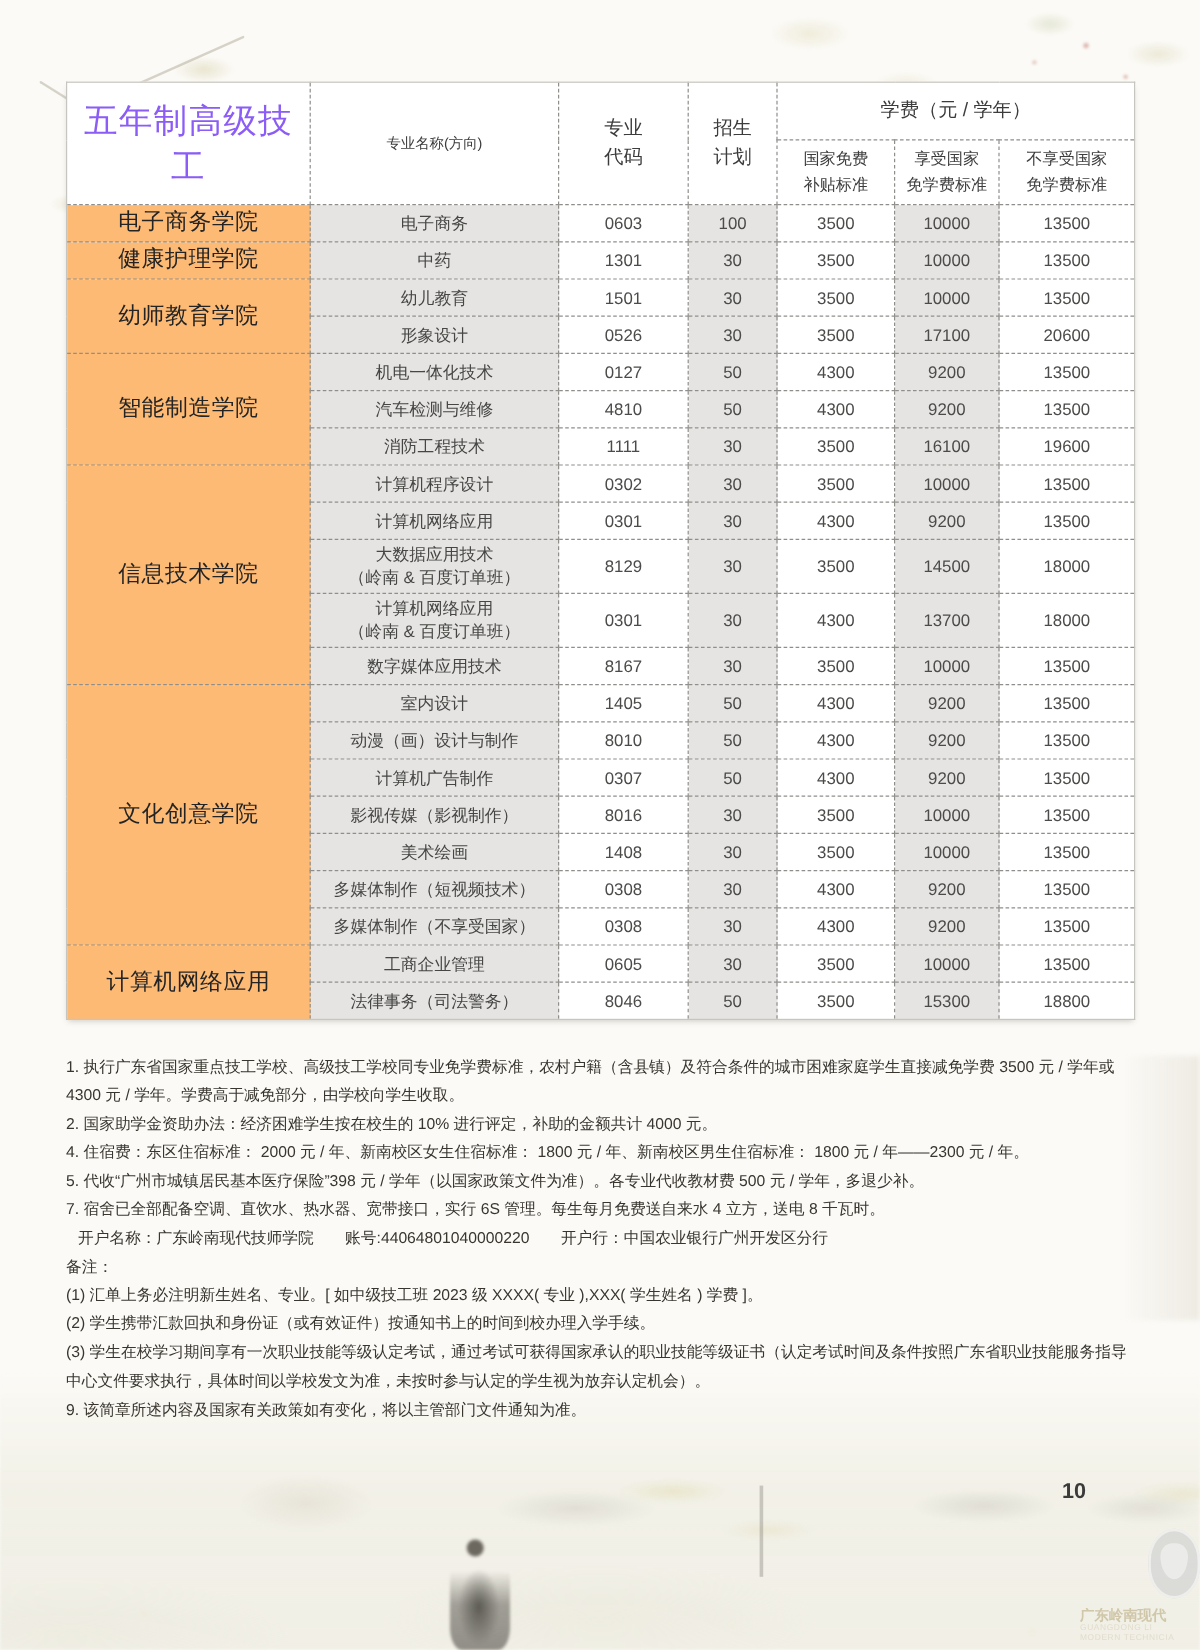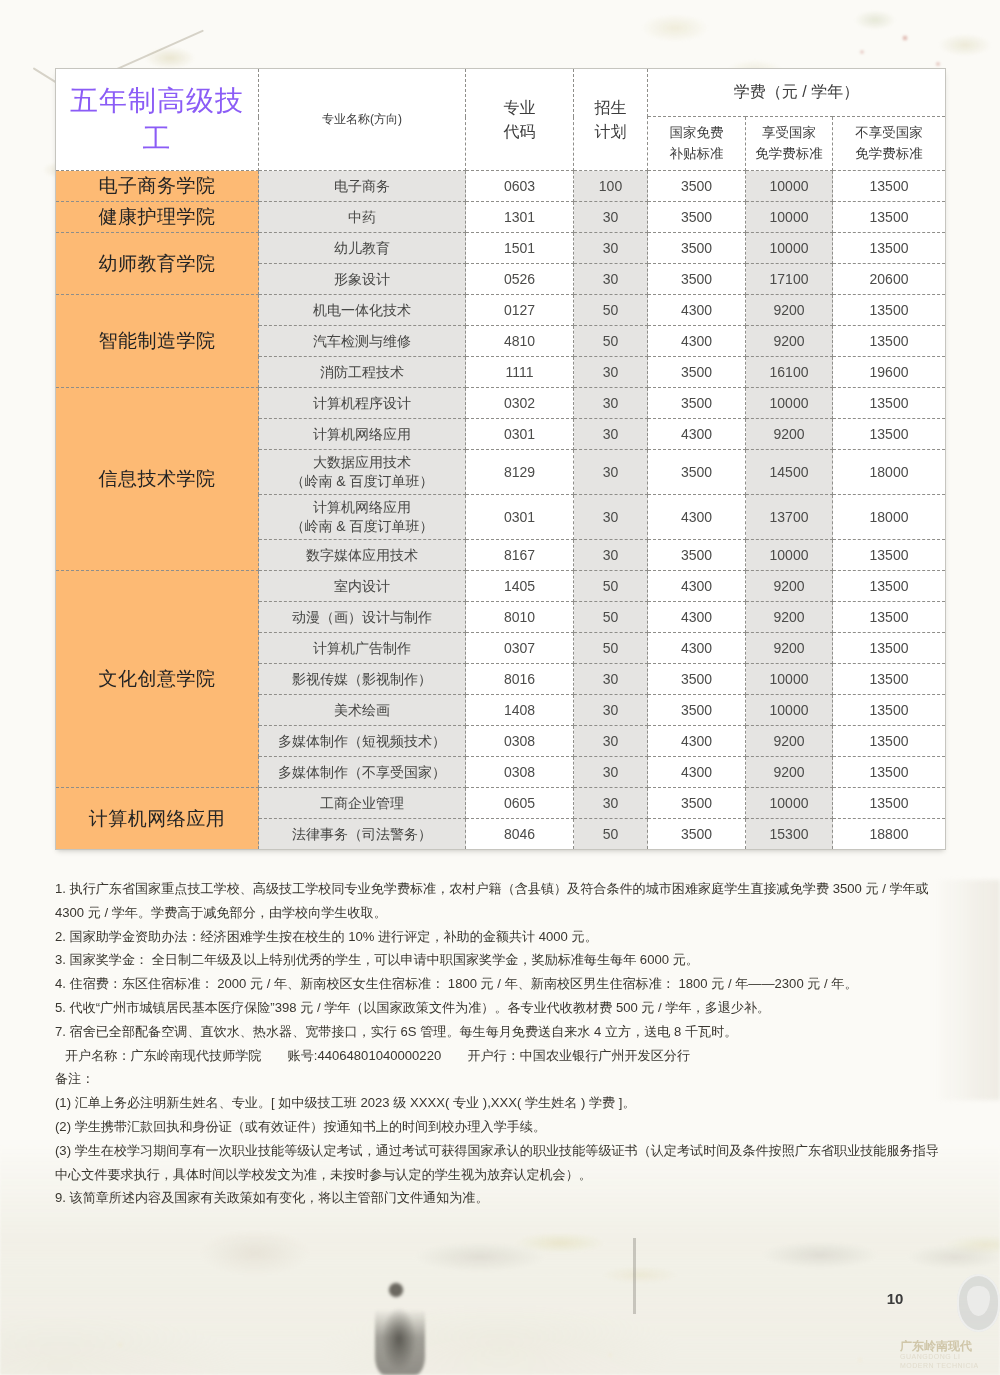--- a/index.html
+++ b/index.html
@@ -116,22 +116,22 @@
 
   
   .notes{
     position:absolute;left:55px;top:877px;width:896px;
     font-size:13.1px;line-height:23.8px;color:#39362f;
   }
   .notes .line{margin:0;}
   .notes .indent{padding-left:10px;}
 
   .page-number{
-    position:absolute;left:880px;top:1290px;width:30px;
-    font-size:15px;font-weight:bold;color:#3b3b3b;text-align:center;
+    position:absolute;left:880px;top:1232px;width:30px;
+    font-size:18px;font-weight:bold;color:#3b3b3b;text-align:center;
   }
 </style>
 </head>
 <body>
 
 <div class="bg-top"></div>
 <div class="bg-branch1"></div>
 <div class="bg-branch2"></div>
 <div class="bg-right-building"></div>
 <div class="bg-bottom"></div>
@@ -352,21 +352,20 @@
         <td class="num">3500</td>
         <td class="num shade">15300</td>
         <td class="num">18800</td>
       </tr>
     </tbody>
 </table>
 
 <div class="notes">
     <div class="line">1. 执行广东省国家重点技工学校、高级技工学校同专业免学费标准，农村户籍（含县镇）及符合条件的城市困难家庭学生直接减免学费 3500 元 / 学年或 4300 元 / 学年。学费高于减免部分，由学校向学生收取。</div>
     <div class="line">2. 国家助学金资助办法：经济困难学生按在校生的 10% 进行评定，补助的金额共计 4000 元。</div>
-    <div class="line">3. 国家奖学金： 全日制二年级及以上特别优秀的学生，可以申请中职国家奖学金，奖励标准每生每年 6000 元。</div>
     <div class="line">4. 住宿费：东区住宿标准： 2000 元 / 年、新南校区女生住宿标准： 1800 元 / 年、新南校区男生住宿标准： 1800 元 / 年——2300 元 / 年。</div>
     <div class="line">5. 代收“广州市城镇居民基本医疗保险”398 元 / 学年（以国家政策文件为准）。各专业代收教材费 500 元 / 学年，多退少补。</div>
     <div class="line">7. 宿舍已全部配备空调、直饮水、热水器、宽带接口，实行 6S 管理。每生每月免费送自来水 4 立方，送电 8 千瓦时。</div>
     <div class="line indent">开户名称：广东岭南现代技师学院　　账号:44064801040000220　　开户行：中国农业银行广州开发区分行</div>
     <div class="line">备注：</div>
     <div class="line">(1) 汇单上务必注明新生姓名、专业。[ 如中级技工班 2023 级 XXXX( 专业 ),XXX( 学生姓名 ) 学费 ]。</div>
     <div class="line">(2) 学生携带汇款回执和身份证（或有效证件）按通知书上的时间到校办理入学手续。</div>
     <div class="line">(3) 学生在校学习期间享有一次职业技能等级认定考试，通过考试可获得国家承认的职业技能等级证书（认定考试时间及条件按照广东省职业技能服务指导中心文件要求执行，具体时间以学校发文为准，未按时参与认定的学生视为放弃认定机会）。</div>
     <div class="line">9. 该简章所述内容及国家有关政策如有变化，将以主管部门文件通知为准。</div>
   </div>

